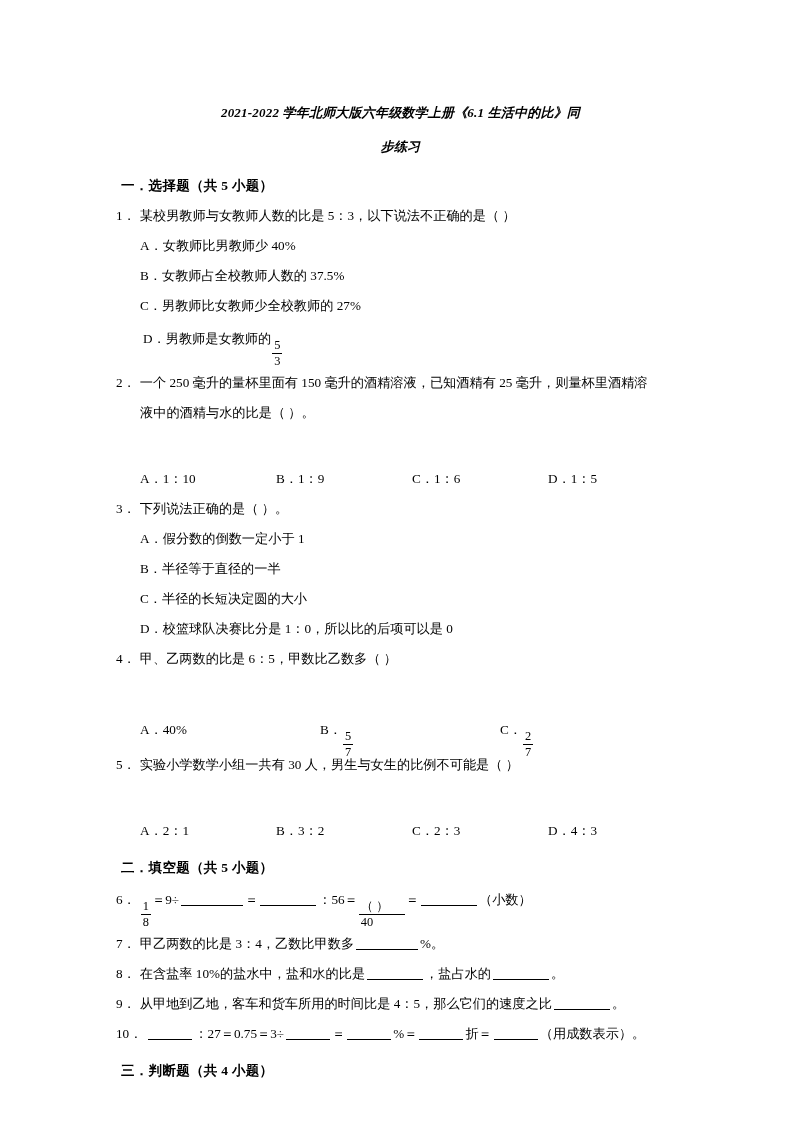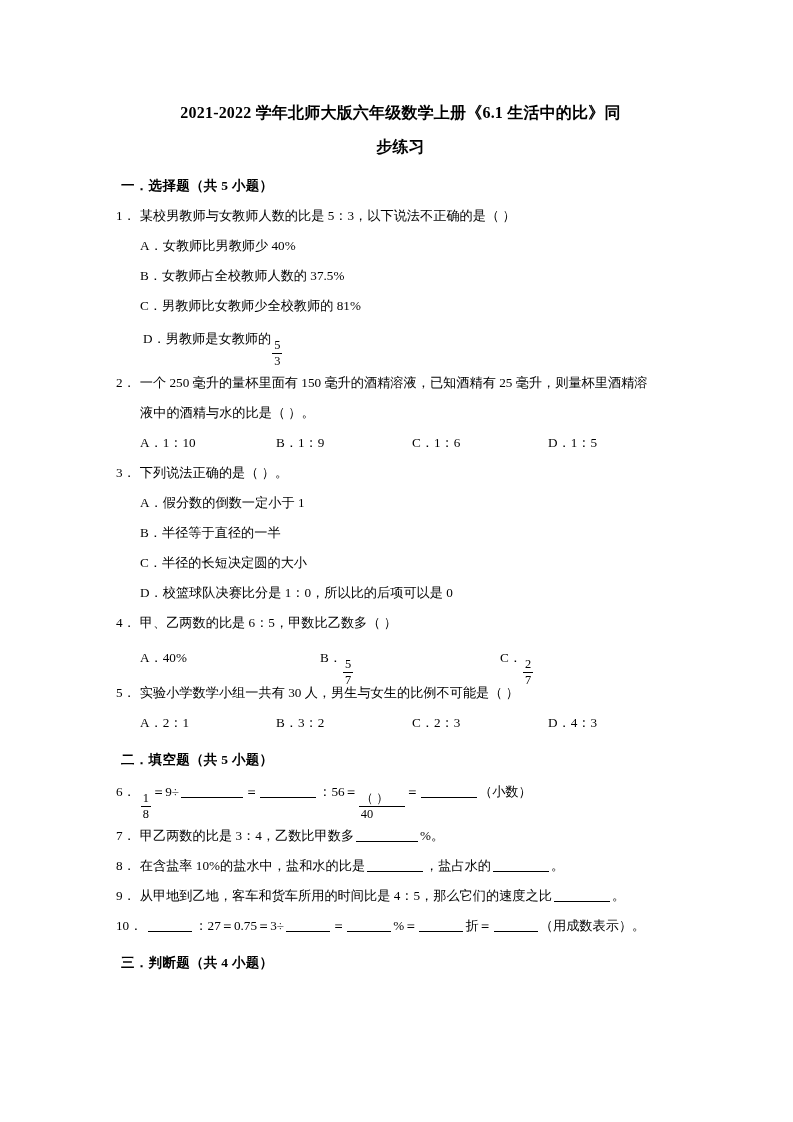--- a/index.html
+++ b/index.html
@@ -25,26 +25,27 @@
   .content {
     position: absolute;
     left: 113px;
     top: 96px;
     width: 575px;
   }
 
   
   .doc-title {
     font-weight: bold;
-    font-size: 16px;
+    font-size: 13px;
     line-height: 34px;
     text-align: center;
     letter-spacing: 0.2px;
     margin: 0 0 2px 0;
     padding: 0 6px;
+    font-style: italic;
   }
   .doc-title .line2 { display: block; }
 
   
   .section-head {
     font-weight: bold;
     font-size: 13.5px;
     line-height: 22px;
     margin: 11px 0 4px 8px;
     letter-spacing: 0.3px;
@@ -69,20 +70,21 @@
   }
   .q-tall { line-height: 34px; }
 
   
   .opts {
     font-size: 13.2px;
     line-height: 30px;
     margin-left: 27px;
     position: relative;
     height: 30px;
+    margin-top: 36px;
   }
   .opts.tall { height: 40px; line-height: 40px; }
   .opt {
     position: absolute;
     top: 0;
     white-space: nowrap;
   }
   .opt-col1 { left: 0px; }
   .opt-col2 { left: 136px; }
   .opt-col3 { left: 272px; }
@@ -148,21 +150,21 @@
     </div>
 
     <div class="section-head">一．选择题（共 5 小题）</div>
 
     <div class="q">
       <span class="q-num">1．</span>
       <span class="q-body">某校男教师与女教师人数的比是 5：3，以下说法不正确的是（       ）</span>
     </div>
     <div class="opt-line">A．女教师比男教师少 40%</div>
     <div class="opt-line">B．女教师占全校教师人数的 37.5%</div>
-    <div class="opt-line">C．男教师比女教师少全校教师的 81%</div>
+    <div class="opt-line">C．男教师比女教师少全校教师的 27%</div>
     <div class="opt-line with-frac">
       <span>D．男教师是女教师的</span><span class="frac">
           <span class="num">5</span>
           <span class="den">3</span>
         </span>
     </div>
 
     <div class="q">
       <span class="q-num">2．</span>
       <span class="q-body">一个 250 毫升的量杯里面有 150 毫升的酒精溶液，已知酒精有 25 毫升，则量杯里酒精溶</span>

